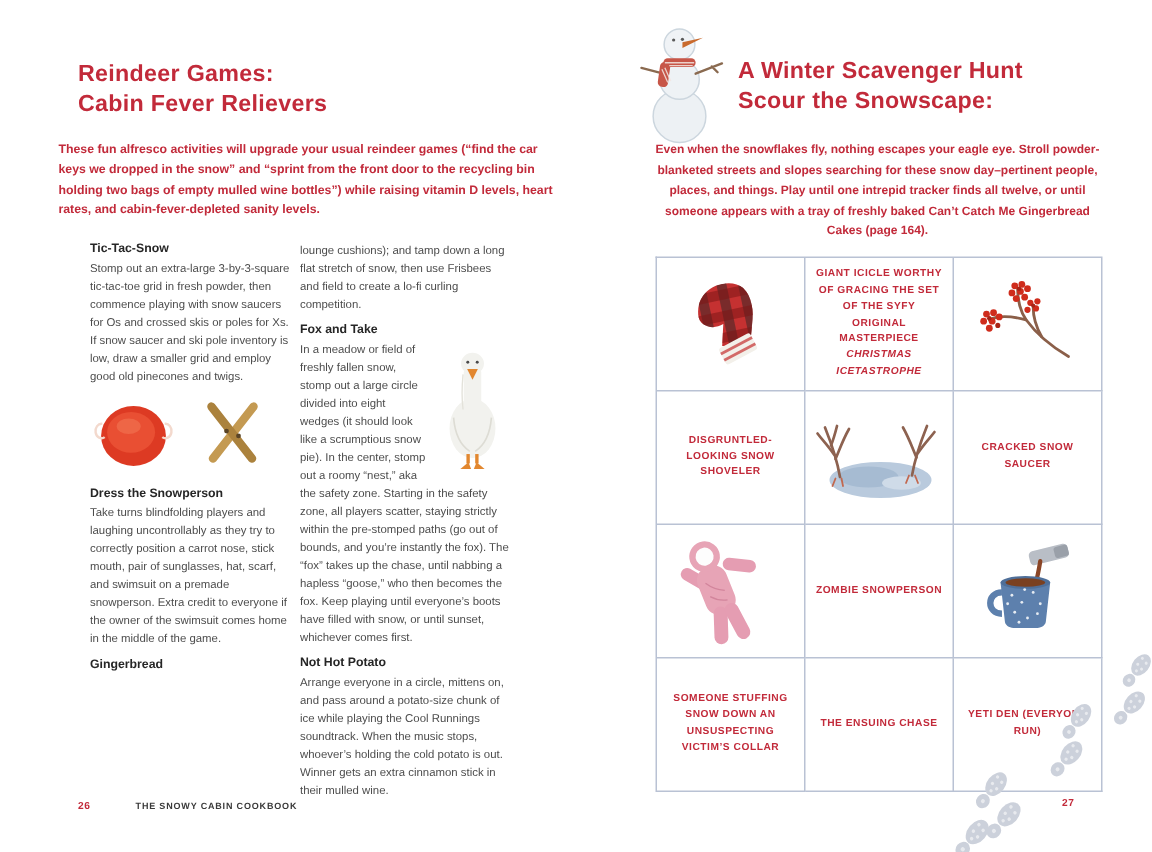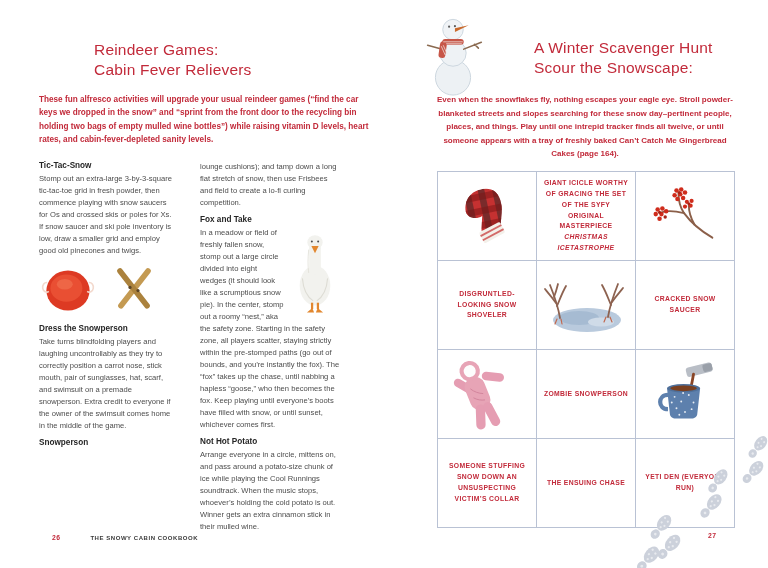--- a/index.html
+++ b/index.html
@@ -14,25 +14,24 @@
     background:#ffffff;
     font-family:"Liberation Sans",sans-serif;
     position:relative;
     overflow:hidden;
   }
   .abs{position:absolute;}
 
   
   .page-title{
     color:var(--red);
-    font-weight:normal;
+    font-weight:bold;
     font-size:15.5px;
     line-height:1.32;
     letter-spacing:.2px;
-    margin-left:42px;
   }
   .page-title span{display:block;}
   .intro{
     color:var(--red);
     font-weight:bold;
     font-size:8.2px;
     line-height:1.62;
   }
   .rp-intro{font-size:8px;line-height:1.7;text-align:center;}
 
@@ -113,21 +112,21 @@
 
 <div>
 
   <h1 class="page-title abs" style="left:52px;top:40px;">
     <span>Reindeer Games:</span>
     <span>Cabin Fever Relievers</span>
   </h1>
 
   <p class="intro abs" style="left:39px;top:93px;width:332px;">These fun alfresco activities will upgrade your usual reindeer games (“find the car keys we dropped in the snow” and “sprint from the front door to the recycling bin holding two bags of empty mulled wine bottles”) while raising vitamin D levels, heart rates, and cabin-fever-depleted sanity levels.</p>
 
-  <div class="col" style="left:39px;width:138px;">
+  <div class="col" style="left:60px;width:138px;">
     <h3>Tic-Tac-Snow</h3>
     <p class="body">Stomp out an extra-large 3-by-3-square tic-tac-toe grid in fresh powder, then commence playing with snow saucers for Os and crossed skis or poles for Xs. If snow saucer and ski pole inventory is low, draw a smaller grid and employ good old pinecones and twigs.</p>
 
     <div class="illus-row">
       <svg width="58" height="56" viewBox="0 0 70 70">
         <ellipse cx="35" cy="37" rx="27" ry="25" fill="#dd3a23"></ellipse>
         <ellipse cx="33" cy="34" rx="20" ry="17" fill="#e94f33"></ellipse>
         <ellipse cx="31" cy="29" rx="10" ry="6.5" fill="#ef6a4a" opacity=".85"></ellipse>
         <path d="M9,27 a5,6 0 1 0 2,11" stroke="#f3d9cd" stroke-width="2" fill="none"></path>
         <path d="M61,27 a5,6 0 1 1 -2,11" stroke="#f3d9cd" stroke-width="2" fill="none"></path>
@@ -136,21 +135,21 @@
         <rect x="31.5" y="3" width="7" height="62" rx="3.5" fill="#c49a52" transform="rotate(38 35 35)"></rect>
         <rect x="31.5" y="3" width="7" height="62" rx="3.5" fill="#ab823d" transform="rotate(-38 35 35)"></rect>
         <circle cx="30" cy="33" r="2" fill="#5a4426"></circle>
         <circle cx="40" cy="37" r="2" fill="#5a4426"></circle>
       </svg>
     </div>
 
     <h3>Dress the Snowperson</h3>
     <p class="body">Take turns blindfolding players and laughing uncontrollably as they try to correctly position a carrot nose, stick mouth, pair of sunglasses, hat, scarf, and swimsuit on a premade snowperson. Extra credit to everyone if the owner of the swimsuit comes home in the middle of the game.</p>
 
-    <h3>Snowperson</h3>
+    <h3>Gingerbread</h3>
   </div>
 
   <div class="col" style="left:200px;width:142px;">
     <p class="body">lounge cushions); and tamp down a long flat stretch of snow, then use Frisbees and field to create a lo-fi curling competition.</p>
 
     <h3>Fox and Take</h3>
     <span class="goose-float">
       <svg viewBox="0 0 60 92">
         <ellipse cx="30" cy="60" rx="17" ry="22" fill="#f2f2ee"></ellipse>
         <path d="M16,52 C17,65 22,73 28,77 M44,52 C43,65 38,73 32,77" stroke="#dddcd4" stroke-width="1.2" fill="none"></path>

